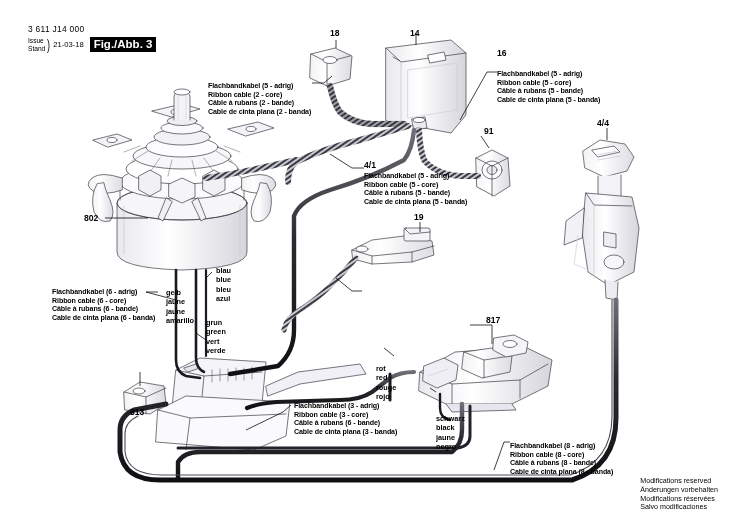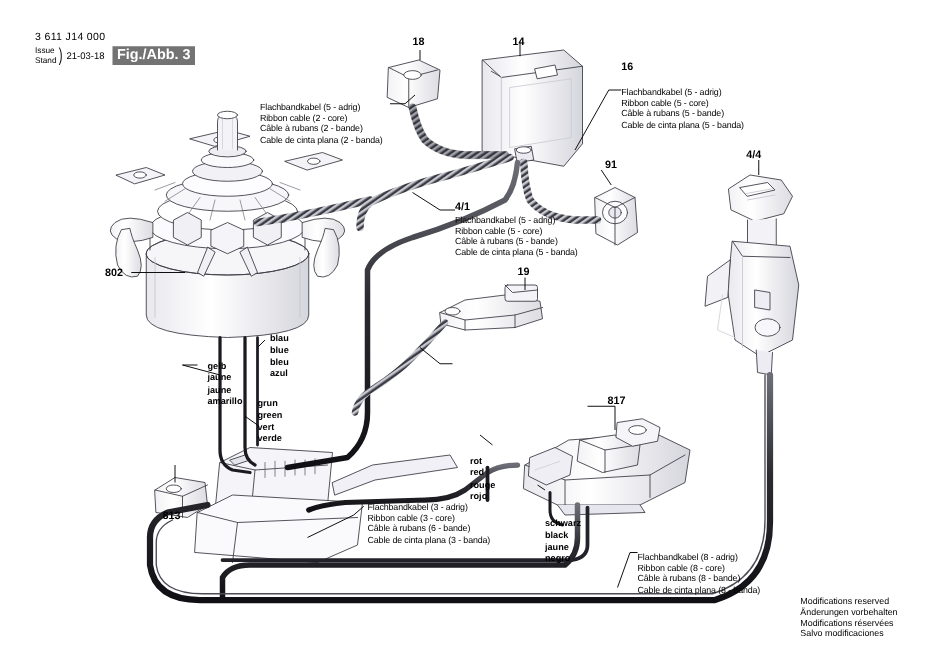--- a/index.html
+++ b/index.html
@@ -19,21 +19,21 @@
     position: absolute;
     left: 0; top: 0;
     width: 750px; height: 530px;
   }
   .lbl {
     position: absolute;
     font-family: "Liberation Sans", sans-serif;
     font-size: 7.1px;
     line-height: 8.6px;
     color: #000000;
-    font-weight: normal;
+    font-weight: bold;
     white-space: nowrap;
     letter-spacing: -0.1px;
   }
   .partno {
     position: absolute;
     font-family: "Liberation Sans", sans-serif;
     font-size: 8.6px;
     font-weight: bold;
     color: #000000;
     white-space: nowrap;
@@ -78,21 +78,21 @@
     margin: 0 2px 0 1px;
     transform: scaleX(0.6);
   }
   #issue-date {
     font-size: 7.6px;
     font-weight: normal;
     color: #000;
     margin-right: 6px;
   }
   #fig-badge {
-    background: #737373;
+    background: #000000;
     color: #ffffff;
     font-size: 11.5px;
     font-weight: bold;
     padding: 1px 4px 2px 4px;
     letter-spacing: 0px;
     white-space: nowrap;
   }
   
   #footer {
     position: absolute;
@@ -403,20 +403,26 @@
     <div>Cable de cinta plana (5 - banda)</div>
   </div>
 
   <div class="lbl" style="left:364px; top:172px;">
     <div>Flachbandkabel (5 - adrig)</div>
     <div>Ribbon cable (5 - core)</div>
     <div>Câble à rubans (5 - bande)</div>
     <div>Cable de cinta plana (5 - banda)</div>
   </div>
 
+  <div class="lbl" style="left:52px; top:288px;">
+    <div>Flachbandkabel (6 - adrig)</div>
+    <div>Ribbon cable (6 - core)</div>
+    <div>Câble à rubans (6 - bande)</div>
+    <div>Cable de cinta plana (6 - banda)</div>
+  </div>
 
 
   <div class="lbl" style="left:294px; top:402px;">
     <div>Flachbandkabel (3 - adrig)</div>
     <div>Ribbon cable (3 - core)</div>
     <div>Câble à rubans (6 - bande)</div>
     <div>Cable de cinta plana (3 - banda)</div>
   </div>
 
   <div class="lbl" style="left:510px; top:442px;">

